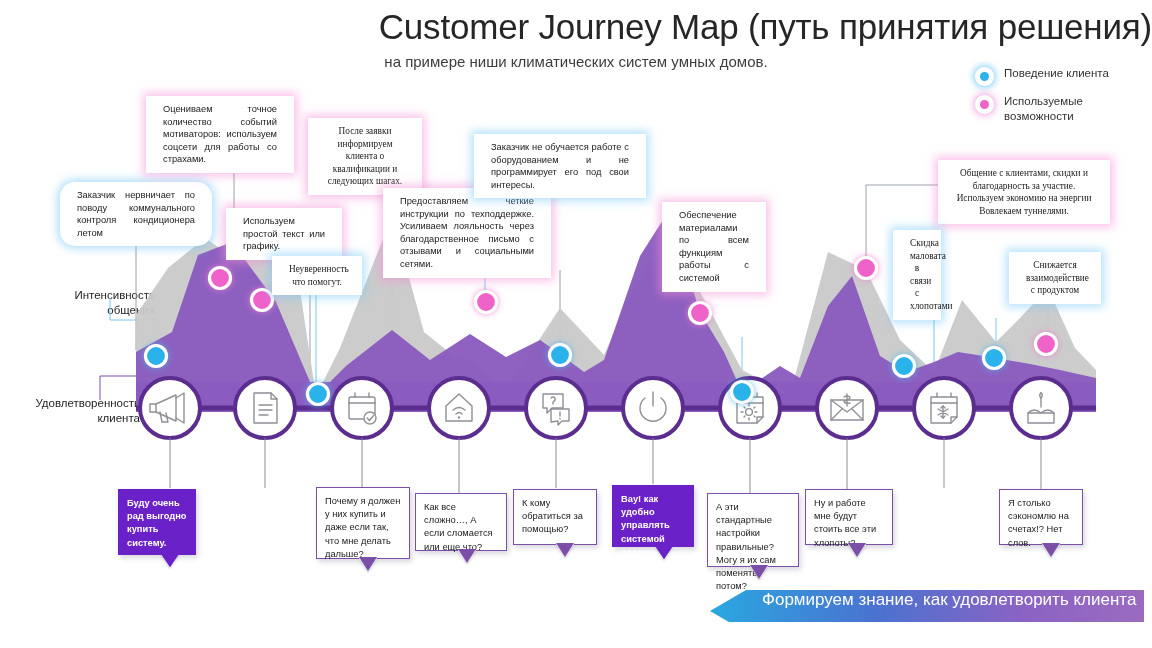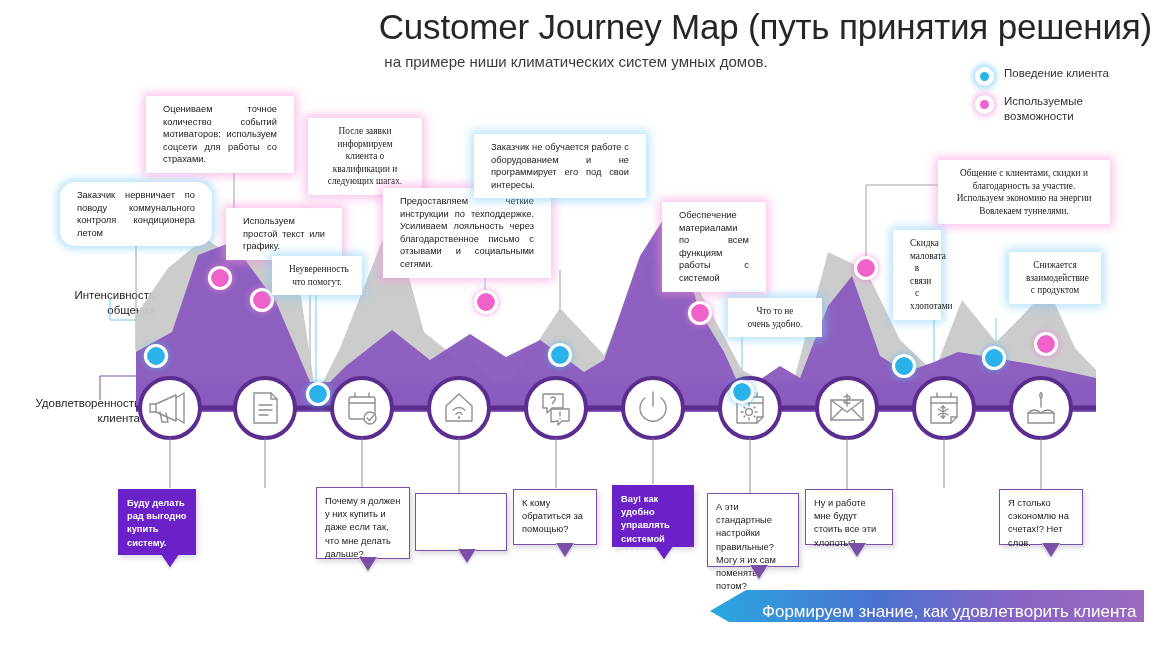--- a/index.html
+++ b/index.html
@@ -79,21 +79,21 @@
   }
   .bubble.filled{background:#6b21c8;border-color:#6b21c8;color:#ffffff;font-weight:600;}
   .bubble.filled .tail{border-top-color:#6b21c8;}
   .bubble.filled .tail::after{border-top-color:#6b21c8;}
 
   
   #banner{
     position:absolute;left:710px;top:590px;width:434px;height:32px;
     background:linear-gradient(90deg,#2aa8e0 0%,#4a72d0 38%,#8a63c4 72%,#9b6bc0 100%);
     clip-path:polygon(36px 0, 434px 0, 434px 42px, 36px 42px, 0 21px);
-    display:flex;align-items:flex-end;
+    display:flex;align-items:flex-start;
   }
   #banner span{
     color:#ffffff;font-size:17px;padding-left:52px;white-space:nowrap;
   }
 </style>
 </head>
 <body>
 
 <div id="stage">
 
@@ -329,40 +329,40 @@
   <div class="callout pink plain" style="left:308px;top:118px;width:114px;">После заявки информируем клиента о квалификации и следующих шагах.</div>
 
   <div class="callout blue plain" style="left:272px;top:256px;width:90px;">Неуверенность что помогут.</div>
 
   <div class="callout pink" style="left:383px;top:188px;width:168px;">Предоставляем четкие инструкции по техподдержке. Усиливаем лояльность через благодарственное письмо с отзывами и социальными сетями.</div>
 
   <div class="callout blue" style="left:474px;top:134px;width:172px;">Заказчик не обучается работе с оборудованием и не программирует его под свои интересы.</div>
 
   <div class="callout pink" style="left:662px;top:202px;width:104px;">Обеспечение материалами по всем функциям работы с системой</div>
 
-  <div class="callout blue plain" style="left:728px;top:298px;width:94px;">Что то не очень удобно.</div>
 
   <div class="callout pink plain" style="left:938px;top:160px;width:172px;">Общение с клиентами, скидки и благодарность за участие. Используем экономию на энергии Вовлекаем туннелями.</div>
 
   <div class="callout blue plain" style="left:893px;top:230px;width:48px;">Скидка маловата в связи с хлопотами</div>
 
   <div class="callout blue plain" style="left:982px;top:252px;width:92px;margin-left:27px;">Снижается взаимодействие с продуктом</div>
 
   <div class="bubble filled" style="left:118px;top:489px;width:78px;height:66px;">
-    <span>Буду делать рад выгодно купить систему.</span>
+    <span>Буду очень рад выгодно купить систему.</span>
     <span class="tail"></span>
   </div>
 
 
   <div class="bubble" style="left:316px;top:487px;width:94px;height:72px;">
     <span>Почему я должен у них купить и даже если так, что мне делать дальше?</span>
     <span class="tail"></span>
   </div>
 
   <div class="bubble" style="left:415px;top:493px;width:92px;height:58px;">
+    <span>Как все сложно…, А если сломается или еще что?</span>
     <span class="tail"></span>
   </div>
 
   <div class="bubble" style="left:513px;top:489px;width:84px;height:56px;">
     <span>К кому обратиться за помощью?</span>
     <span class="tail"></span>
   </div>
 
   <div class="bubble filled" style="left:612px;top:485px;width:82px;height:62px;">
     <span>Вау! как удобно управлять системой удаленно.</span>

